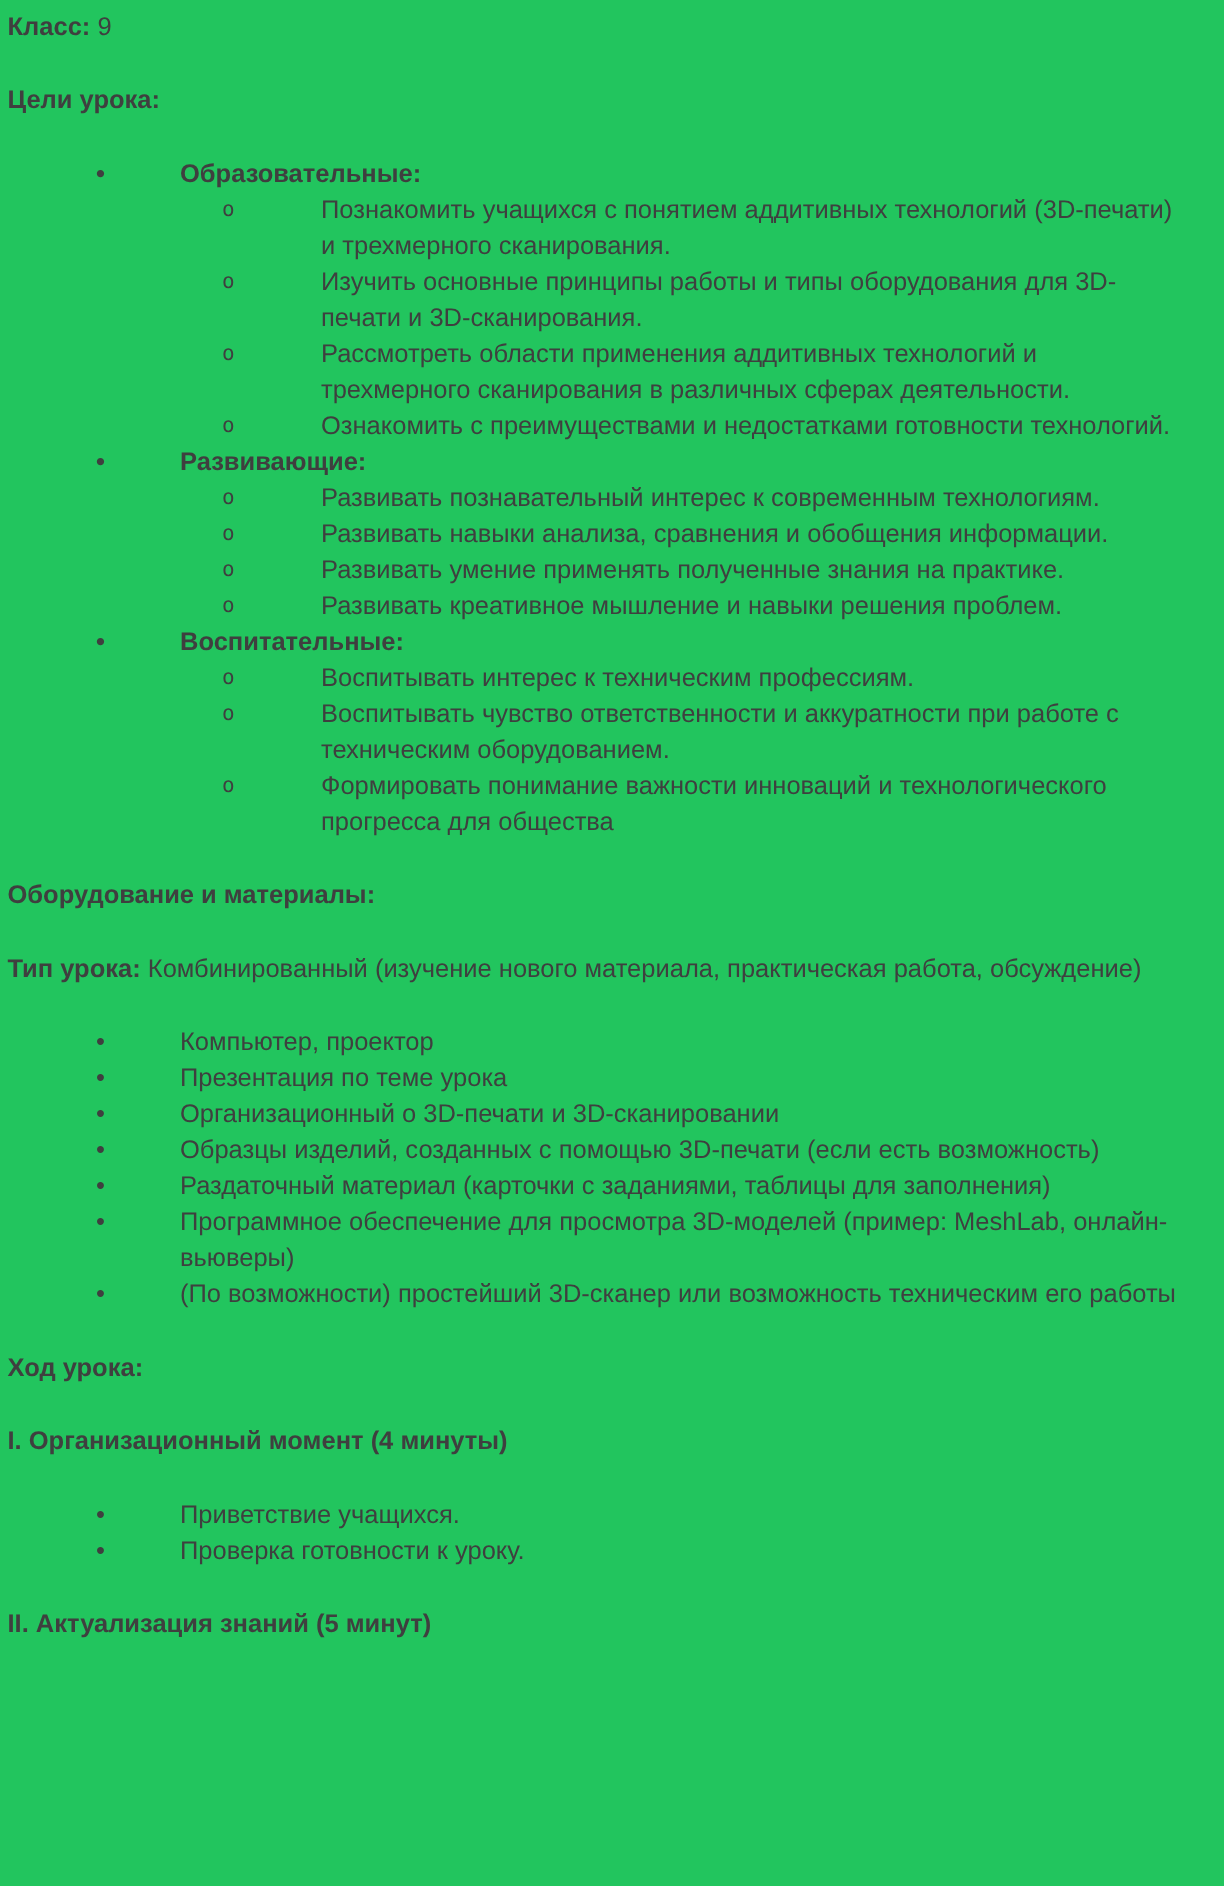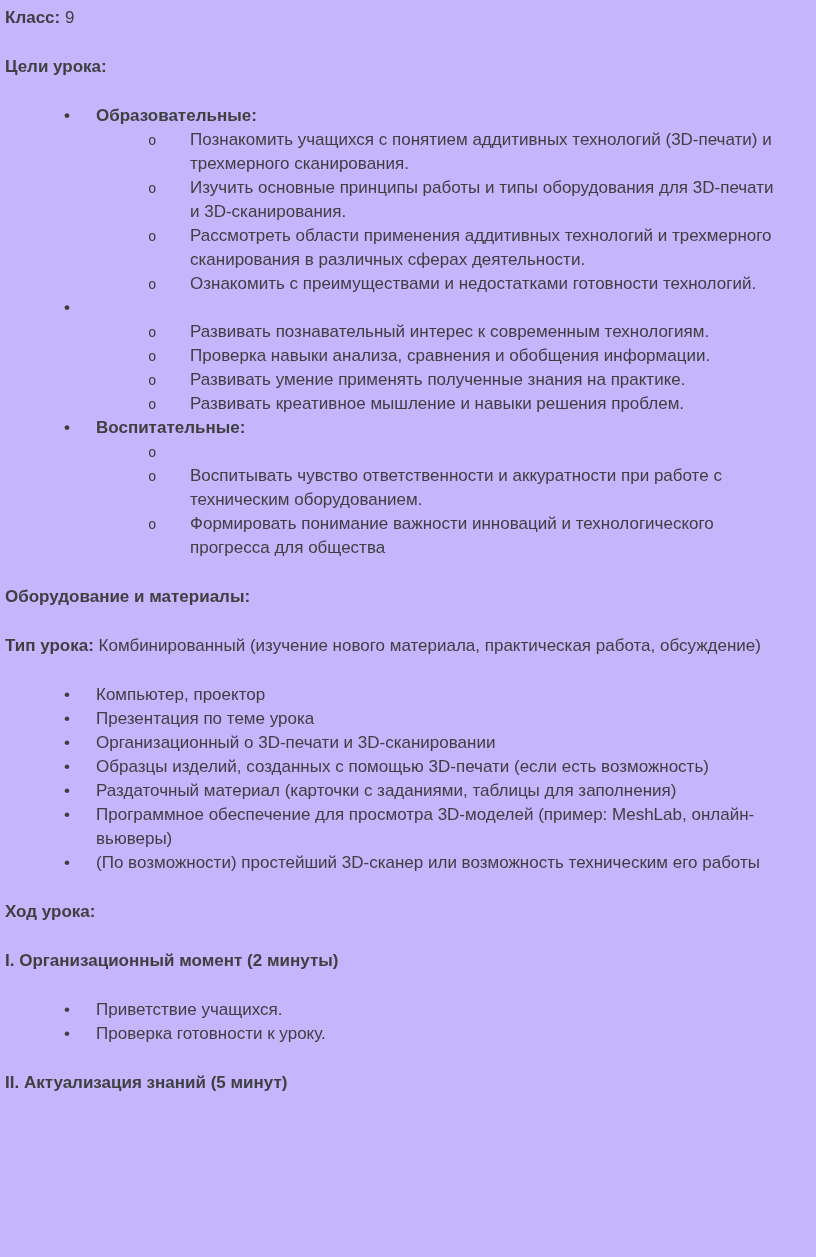--- a/index.html
+++ b/index.html
@@ -4,21 +4,21 @@
 <style>
   html, body {
     margin: 0;
     padding: 0;
     background: #ffffff;
   }
   .page {
     width: 816px;
     min-height: 1257px;
     box-sizing: border-box;
-    background: #c4b5fd;
+    background: #22c55e;
     color: #3f3f3f;
     font-family: "Liberation Sans", "DejaVu Sans", sans-serif;
     font-size: 17px;
     line-height: 24px;
     padding: 6px 32px 40px 5px;
   }
   .para {
     margin: 0 0 25px 0;
   }
   .bold {
@@ -39,20 +39,21 @@
     display: inline-block;
   }
   .marker-o {
     font-family: "DejaVu Sans Mono", "Liberation Mono", monospace;
     font-size: 14px;
     line-height: 24px;
   }
   .content {
     flex: 1 1 auto;
     min-width: 0;
+    margin-left: 24px;
   }
 </style>
 </head>
 <body>
 
 <div class="page">
   <div id="doc">
       <p class="para"><span class="bold">Класс:</span><span> 9</span></p>
       <p class="para bold">Цели урока:</p>
       <div class="list">
@@ -71,43 +72,45 @@
         <div class="li lvl2">
           <span class="marker marker-o">o</span>
           <span class="content">Рассмотреть области применения аддитивных технологий и трехмерного сканирования в различных сферах деятельности.</span>
         </div>
         <div class="li lvl2">
           <span class="marker marker-o">o</span>
           <span class="content">Ознакомить с преимуществами и недостатками готовности технологий.</span>
         </div>
         <div class="li lvl1 bold">
           <span class="marker">•</span>
+          <span class="content">Развивающие:</span>
         </div>
         <div class="li lvl2">
           <span class="marker marker-o">o</span>
           <span class="content">Развивать познавательный интерес к современным технологиям.</span>
         </div>
         <div class="li lvl2">
           <span class="marker marker-o">o</span>
-          <span class="content">Проверка навыки анализа, сравнения и обобщения информации.</span>
+          <span class="content">Развивать навыки анализа, сравнения и обобщения информации.</span>
         </div>
         <div class="li lvl2">
           <span class="marker marker-o">o</span>
           <span class="content">Развивать умение применять полученные знания на практике.</span>
         </div>
         <div class="li lvl2">
           <span class="marker marker-o">o</span>
           <span class="content">Развивать креативное мышление и навыки решения проблем.</span>
         </div>
         <div class="li lvl1 bold">
           <span class="marker">•</span>
           <span class="content">Воспитательные:</span>
         </div>
         <div class="li lvl2">
           <span class="marker marker-o">o</span>
+          <span class="content">Воспитывать интерес к техническим профессиям.</span>
         </div>
         <div class="li lvl2">
           <span class="marker marker-o">o</span>
           <span class="content">Воспитывать чувство ответственности и аккуратности при работе с техническим оборудованием.</span>
         </div>
         <div class="li lvl2">
           <span class="marker marker-o">o</span>
           <span class="content">Формировать понимание важности инноваций и технологического прогресса для общества</span>
         </div>
       </div>
@@ -137,21 +140,21 @@
         <div class="li lvl1">
           <span class="marker">•</span>
           <span class="content">Программное обеспечение для просмотра 3D-моделей (пример: MeshLab, онлайн-вьюверы)</span>
         </div>
         <div class="li lvl1">
           <span class="marker">•</span>
           <span class="content">(По возможности) простейший 3D-сканер или возможность техническим его работы</span>
         </div>
       </div>
       <p class="para bold">Ход урока:</p>
-      <p class="para bold">I. Организационный момент (2 минуты)</p>
+      <p class="para bold">I. Организационный момент (4 минуты)</p>
       <div class="list">
         <div class="li lvl1">
           <span class="marker">•</span>
           <span class="content">Приветствие учащихся.</span>
         </div>
         <div class="li lvl1">
           <span class="marker">•</span>
           <span class="content">Проверка готовности к уроку.</span>
         </div>
       </div>

